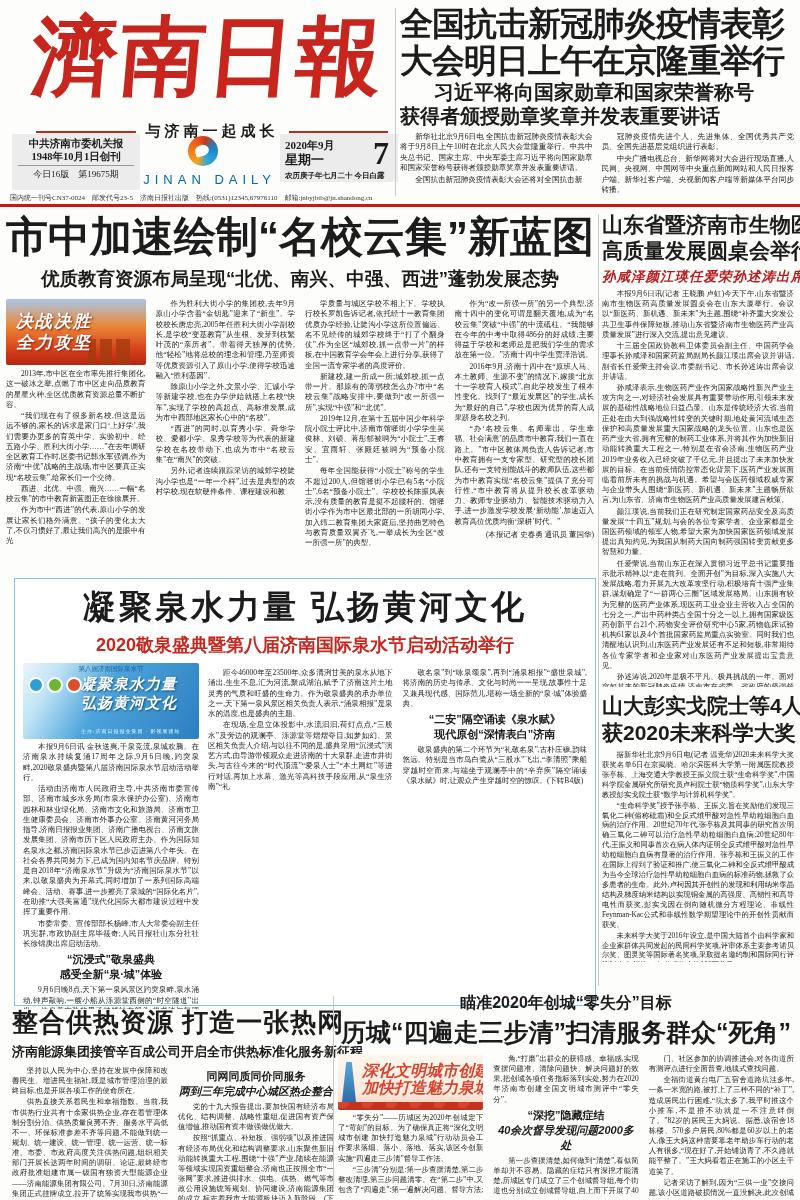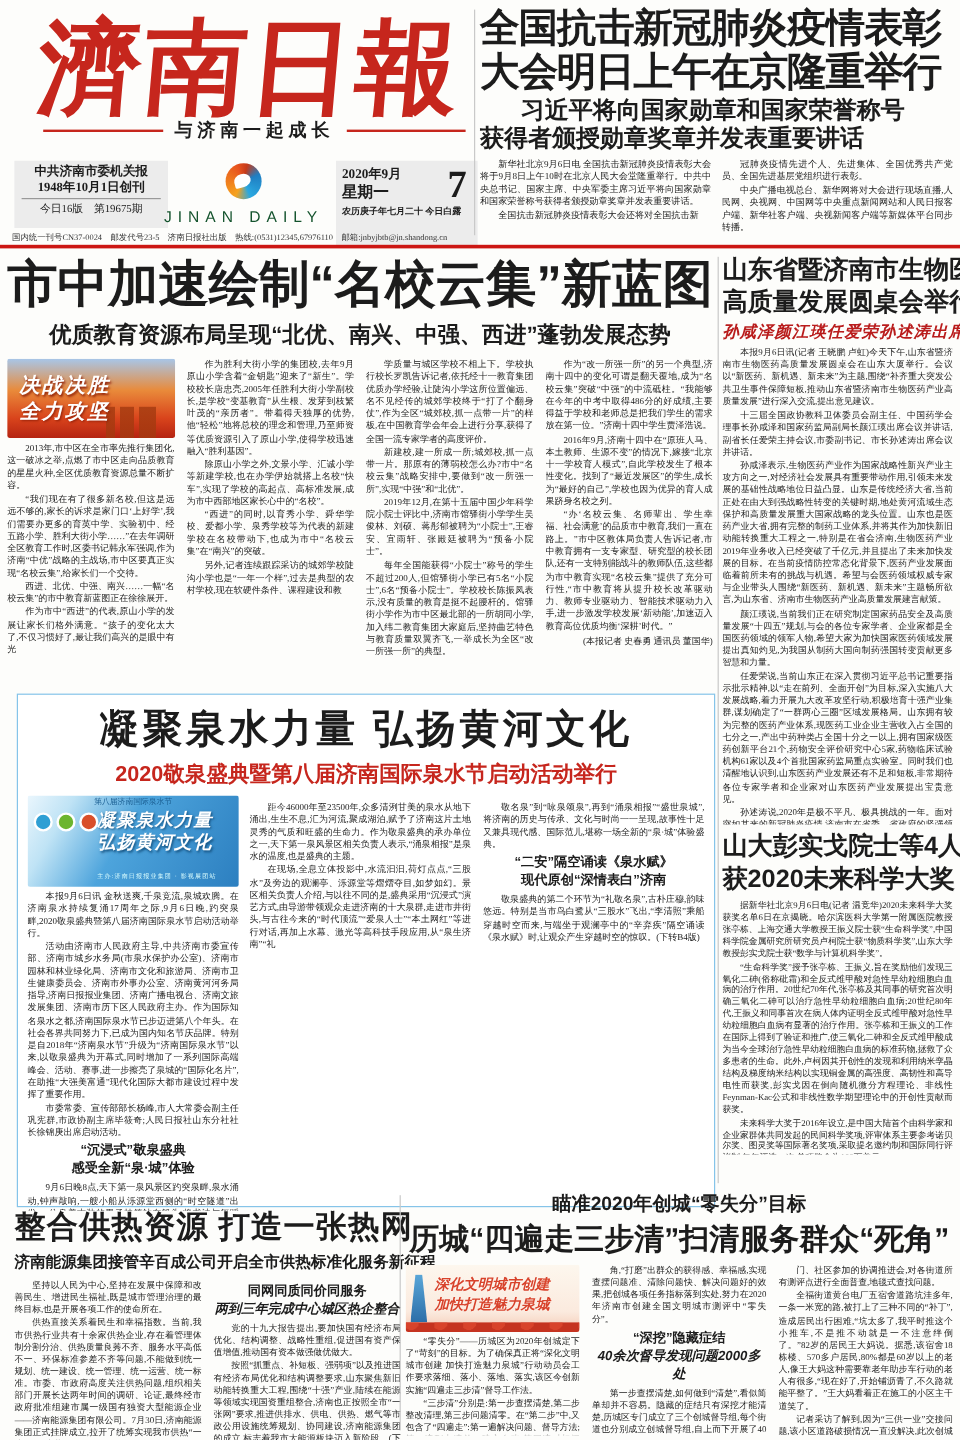--- a/index.html
+++ b/index.html
@@ -6,35 +6,35 @@
   body{width:800px;height:1200px;position:relative;background:#fdfdfb;overflow:hidden;
        font-family:"Liberation Serif","DejaVu Serif",serif;color:#1c1c1c;}
   .abs{position:absolute;}
   .sans{font-family:"Liberation Sans","DejaVu Sans",sans-serif;}
   .para{margin:0 0 1px 0;text-indent:2em;text-align:justify;}
   .col{overflow:hidden;}
   
   .mast-title{left:22px;top:4px;width:372px;height:108px;color:#c6261d;
       font-size:86px;font-weight:bold;line-height:106px;letter-spacing:2px;
       transform:skewX(-5deg);text-align:center;white-space:nowrap;}
-  .tagline-row{left:36px;top:99px;width:352px;display:flex;align-items:center;gap:10px;}
+  .tagline-row{left:36px;top:122px;width:352px;display:flex;align-items:center;gap:10px;}
   .tagline-rule{flex:1;height:2px;background:#c6261d;}
   .tagline-text{font-size:15px;font-weight:bold;letter-spacing:4px;}
   .org-box{left:12px;top:134px;width:128px;height:56px;background:#ececec;
       text-align:center;padding-top:3px;box-sizing:border-box;}
   .org-box .l1{font-size:10.5px;font-weight:bold;line-height:13px;}
   .org-box .l3{font-size:9px;border-top:1px solid #999;margin:2px 6px 0;padding-top:2px;}
   .logo-box{left:130px;top:136px;width:146px;text-align:center;}
   .logo-swirl{display:inline-block;width:30px;height:30px;border-radius:50%;
       background:conic-gradient(from 210deg,#f6a21d,#e8541f 35%,#c63a1a 45%,#1f7ec2 60%,#2aa8e0 85%,#f6a21d);
       position:relative;}
   .logo-swirl::after{content:"";position:absolute;left:7px;top:9px;width:14px;height:11px;
       background:#fff;border-radius:50% 50% 50% 10%;transform:rotate(-15deg);}
-  .logo-en{font-size:13px;letter-spacing:5px;color:#14532d;margin-top:2px;}
-  .date-box{left:280px;top:134px;width:118px;height:72px;background:#ececec;
+  .logo-en{font-size:13px;letter-spacing:5px;color:#0369a1;margin-top:2px;text-align:right;}
+  .date-box{left:280px;top:134px;width:118px;height:48px;background:#ececec;
       padding:3px 5px;box-sizing:border-box;}
   .date-top{display:flex;justify-content:space-between;align-items:center;}
   .date-l1{font-size:11px;font-weight:bold;line-height:13px;}
   .date-l2{font-size:13px;font-weight:bold;line-height:15px;}
   .date-day{font-size:32px;line-height:32px;font-weight:bold;padding-right:4px;}
   .date-l3{font-size:7.5px;font-weight:bold;margin-top:2px;white-space:nowrap;}
   .pubinfo{left:10px;top:193px;width:600px;font-size:7px;color:#333;white-space:nowrap;}
   .redline{left:0;top:204px;width:800px;height:3px;background:#cc1713;}
   .vline{width:1px;background:#c9c9c9;}
   
@@ -118,21 +118,21 @@
   .lich-h{font-size:25px;font-weight:900;text-align:center;letter-spacing:0;margin-top:2px;white-space:nowrap;}
   .lich-cols{display:flex;gap:10px;margin-top:5px;height:142px;}
   .lich-col{flex:1;font-size:7.4px;line-height:1.37;}
   .civ{height:56px;margin-bottom:3px;border-radius:2px;position:relative;overflow:hidden;
       background:linear-gradient(180deg,#fdf7ee 0%,#fbeade 70%,#f3c9b4 100%);}
   .civ::before{content:"";position:absolute;left:4px;top:8px;width:14px;height:40px;
       background:linear-gradient(180deg,#5aa6d8,#2c6ea8);clip-path:polygon(30% 0,70% 0,100% 100%,0 100%);}
   .civ::after{content:"";position:absolute;left:0;bottom:0;width:100%;height:8px;
       background:radial-gradient(circle at 20% 0,#d8432b 30%,transparent 31%) 0 0/24px 8px repeat-x,#c53320;}
   .civ-t{position:absolute;left:24px;top:8px;color:#d8432b;font-weight:bold;font-style:italic;
-      font-size:12px;line-height:17px;white-space:nowrap;text-shadow:0 0 1px #fff;text-align:center;}
+      font-size:16px;line-height:17px;white-space:nowrap;text-shadow:0 0 1px #fff;text-align:center;}
 </style>
 </head>
 <body>
 
 <div class="abs mast-title">濟南日報</div>
 
 <div class="abs tagline-row">
   <div class="tagline-rule"></div>
   <div class="tagline-text sans">与济南一起成长</div>
   <div class="tagline-rule"></div>

